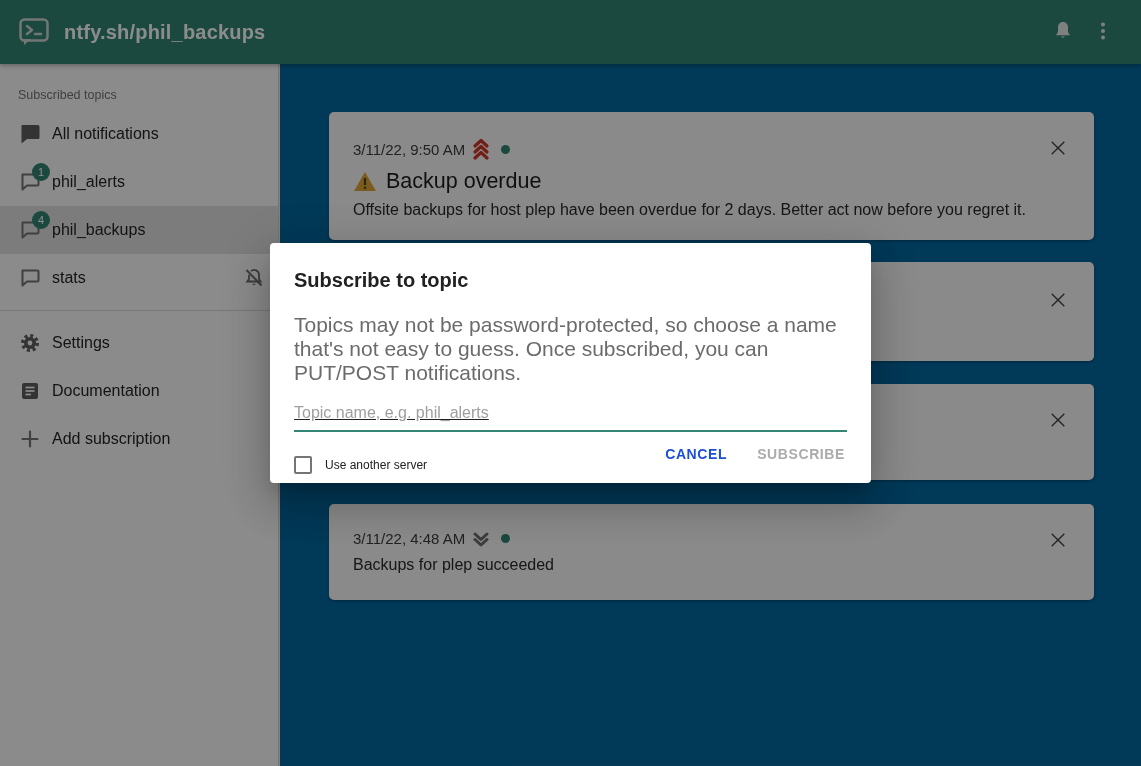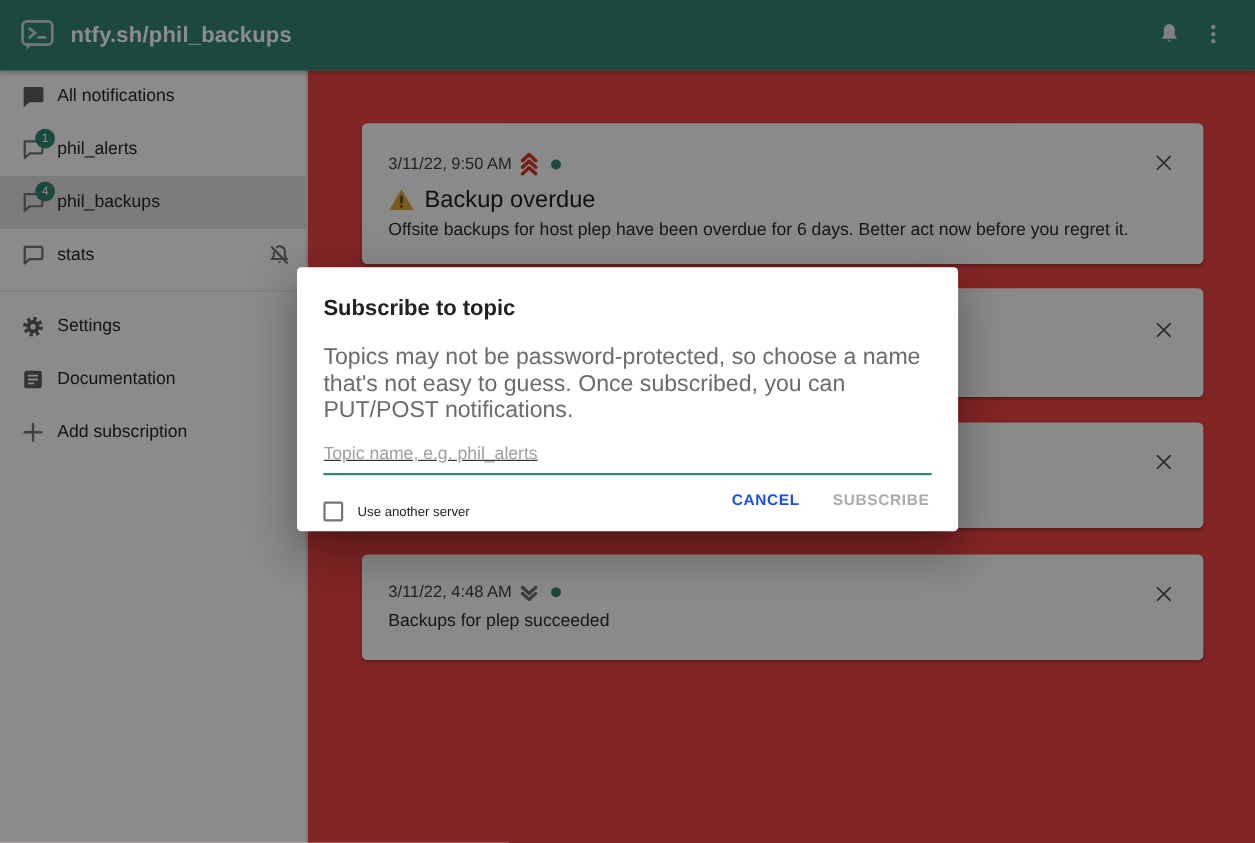--- a/index.html
+++ b/index.html
@@ -27,21 +27,21 @@
   .nav-item .nicon { width:24px; height:24px; color:#757575; position:relative; flex:none; }
   .nav-item .nicon.dark { color:#5f5f5f; }
   .nav-item .nlabel { margin-left:10px; font-size:16px; color:#252525; }
   .badge { position:absolute; top:-7px; right:-8px; min-width:18px; height:18px;
     border-radius:9px; background:#338574; color:#fff; font-size:11px;
     display:flex; align-items:center; justify-content:center; padding:0 4px; }
   .muted-bell { margin-left:auto; width:24px; height:24px; color:#6f6f6f; }
   .side-divider { height:1px; background:#d9d9d9; margin:8px 0; }
 
   
-  .main { position:absolute; left:280px; top:64px; right:0; bottom:0; background:#ef4444; }
+  .main { position:absolute; left:280px; top:64px; right:0; bottom:0; background:#0369a1; }
   .card { position:absolute; left:49px; width:765px; background:#fbfbfb;
     border-radius:5px; box-shadow:0 1px 3px rgba(0,0,0,.18), 0 2px 2px rgba(0,0,0,.10); }
   .card-inner { padding:26px 24px 24px 24px; }
   .ts-row { display:flex; align-items:center; gap:6px; }
   .ts { font-size:15px; color:#3f3f3f; }
   .dot { width:9px; height:9px; border-radius:50%; background:#338574; margin-left:4px; }
   .prio { flex:none; display:flex; }
   .card-title { display:flex; align-items:center; gap:9px; margin-top:9px;
     font-size:21.5px; color:#1d1d1d; }
   .card-body { margin-top:7px; font-size:16px; color:#2a2a2a; }
@@ -102,20 +102,21 @@
       <svg viewBox="0 0 24 24" width="24" height="24" fill="currentColor">
         <circle cx="12" cy="5.5" r="2"></circle>
           <circle cx="12" cy="12" r="2"></circle>
           <circle cx="12" cy="18.5" r="2"></circle>
       </svg>
     </span>
   </button>
 </header>
 
 <nav class="sidebar">
+  <div class="section-label">Subscribed topics</div>
 
   <div class="nav-item">
     <span class="nicon dark">
       <svg viewBox="0 0 24 24" width="24" height="24" fill="currentColor">
         <path d="M4 3h16a1.5 1.5 0 0 1 1.5 1.5v11A1.5 1.5 0 0 1 20 17H9l-5.5 4.5V4.5A1.5 1.5 0 0 1 4 3z"></path>
       </svg>
     </span>
     <span class="nlabel">All notifications</span>
   </div>
 
@@ -210,21 +211,21 @@
       <div class="card-title">
         <span class="warn-tri">
           <svg viewBox="0 0 24 21" width="24" height="21">
             <path d="M12 1 L23 20 H1 Z" fill="#dfa636"></path>
             <rect x="10.9" y="7" width="2.2" height="7" fill="#4f4412"></rect>
             <rect x="10.9" y="15.6" width="2.2" height="2.2" fill="#4f4412"></rect>
           </svg>
         </span>
         <span>Backup overdue</span>
       </div>
-      <div class="card-body">Offsite backups for host plep have been overdue for 6 days. Better act now before you regret it.</div>
+      <div class="card-body">Offsite backups for host plep have been overdue for 2 days. Better act now before you regret it.</div>
     </div>
     <button class="close-btn">
       <svg viewBox="0 0 24 24" width="20" height="20" stroke="currentColor" stroke-width="1.8" stroke-linecap="round">
         <line x1="5" y1="5" x2="19" y2="19"></line>
           <line x1="19" y1="5" x2="5" y2="19"></line>
       </svg>
     </button>
   </section>
 
   <section class="card" style="top:198px; height:99px;">

